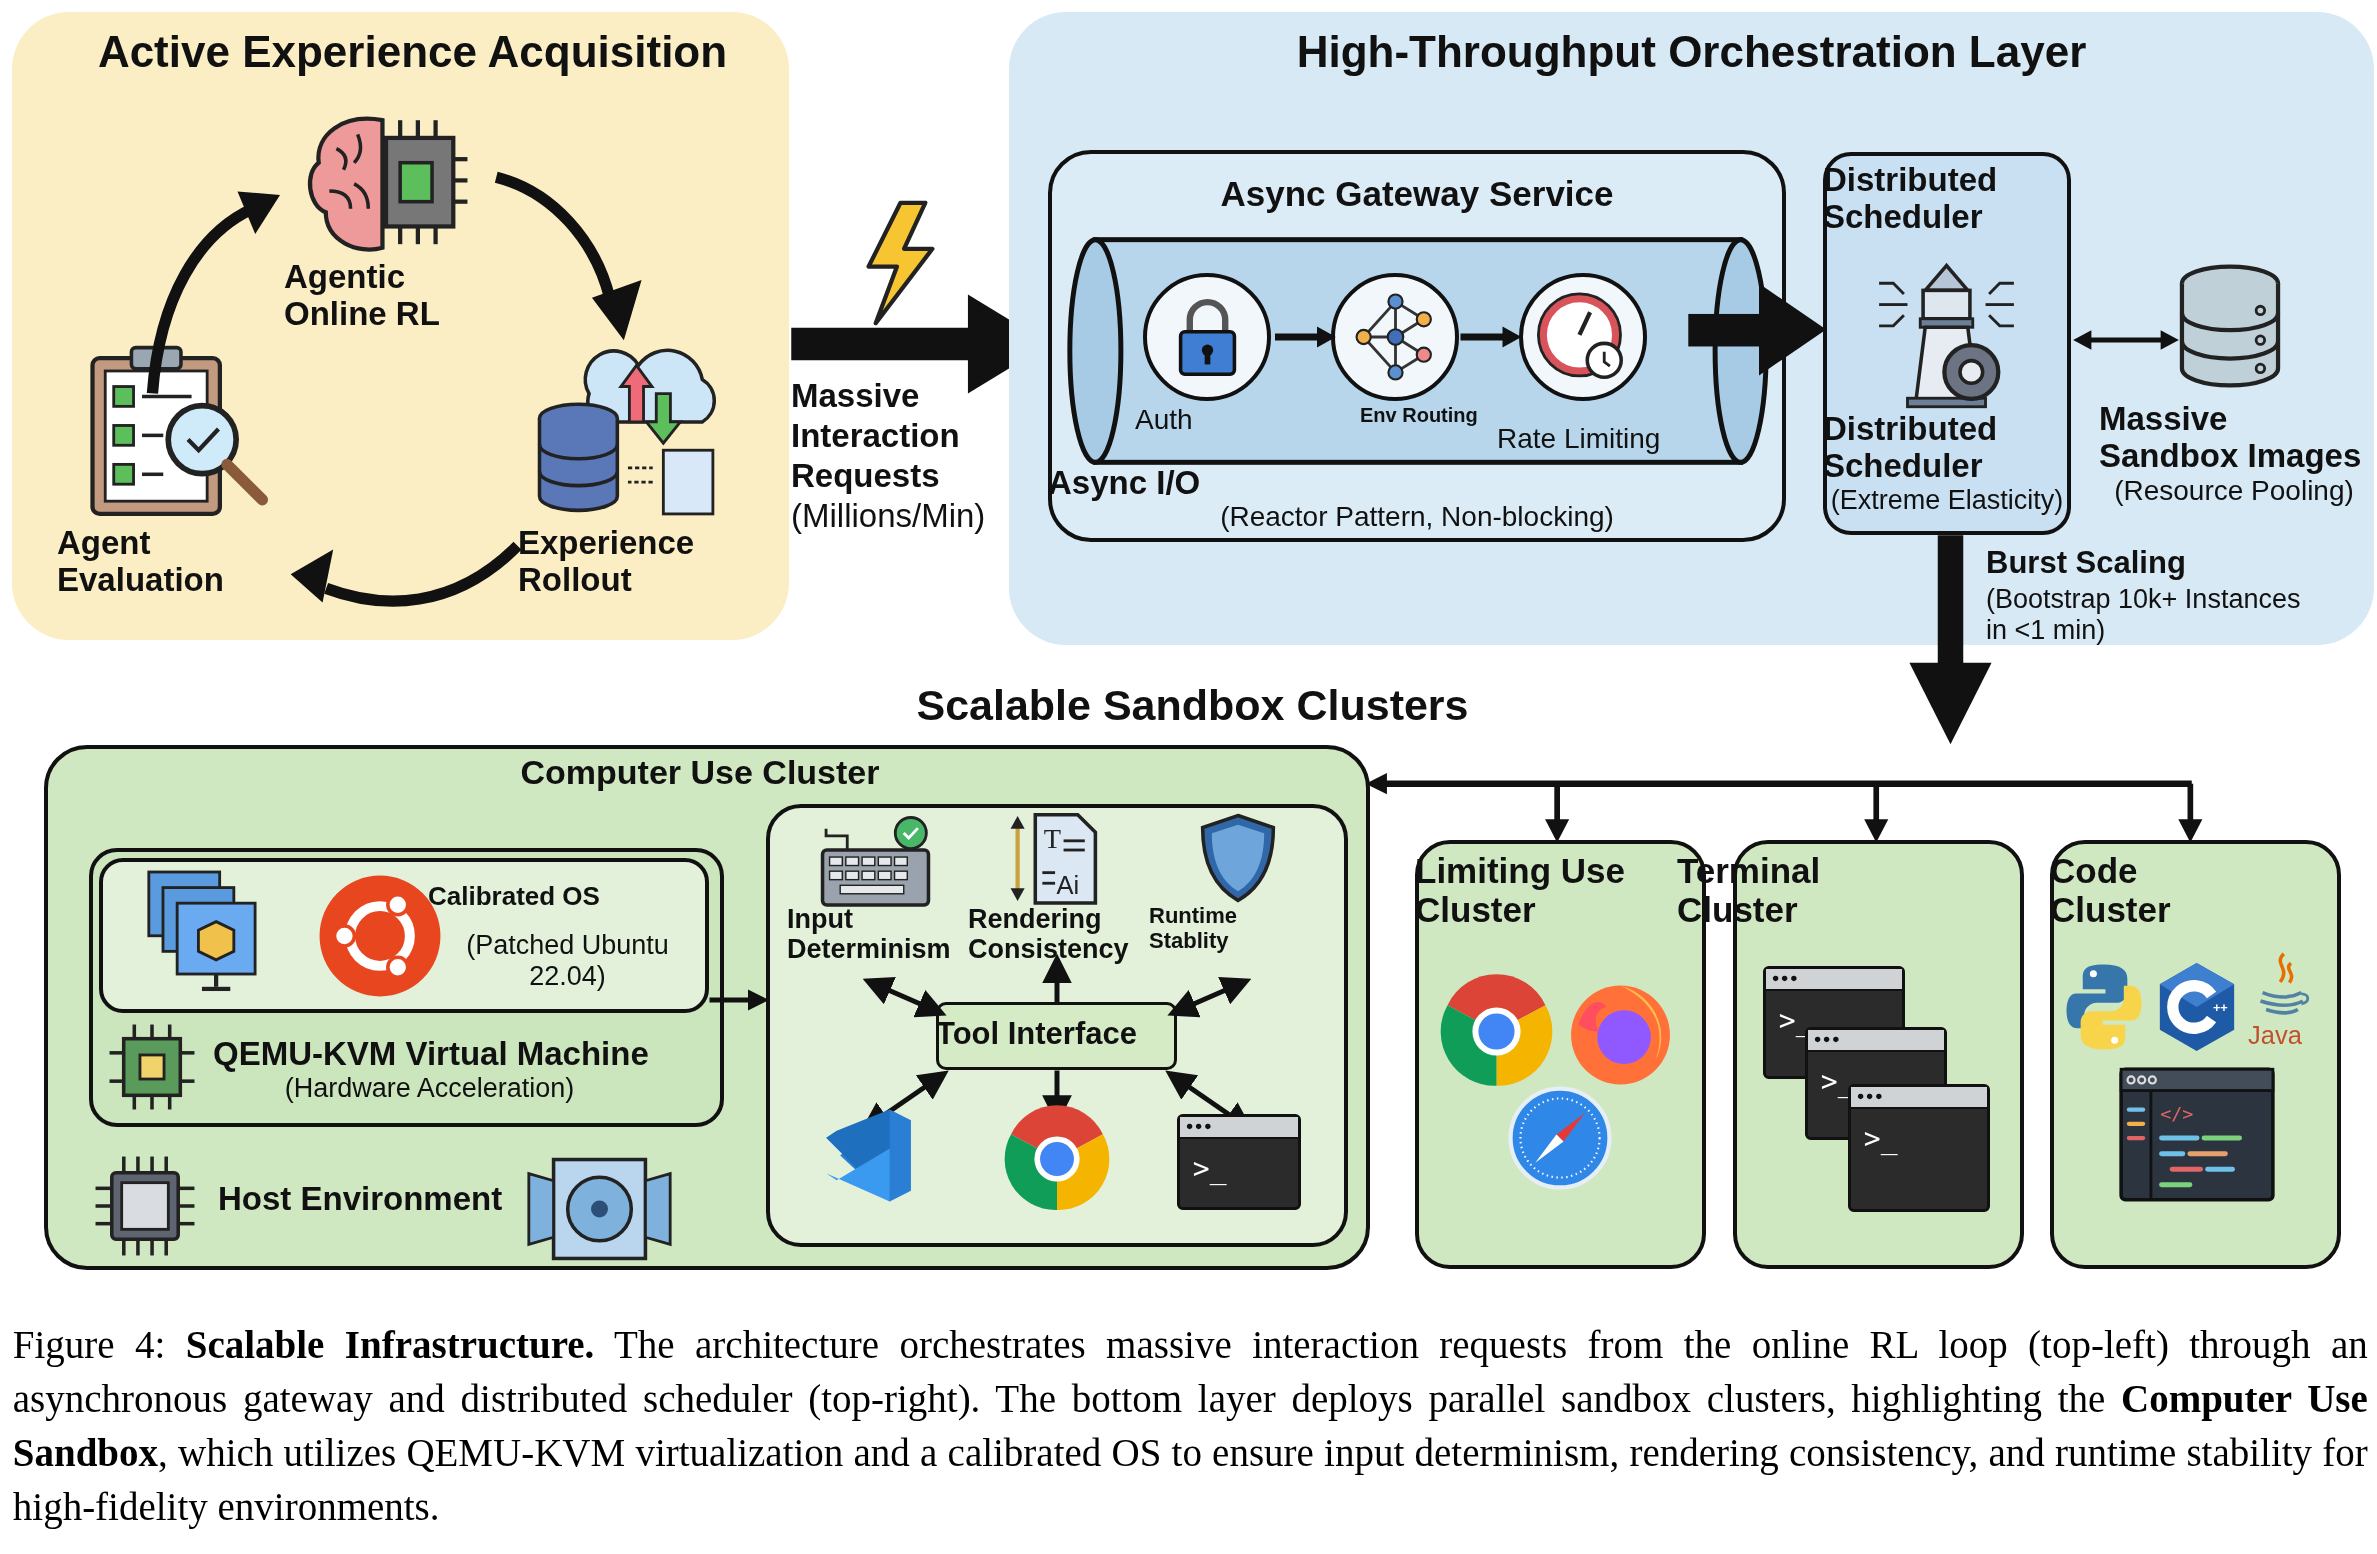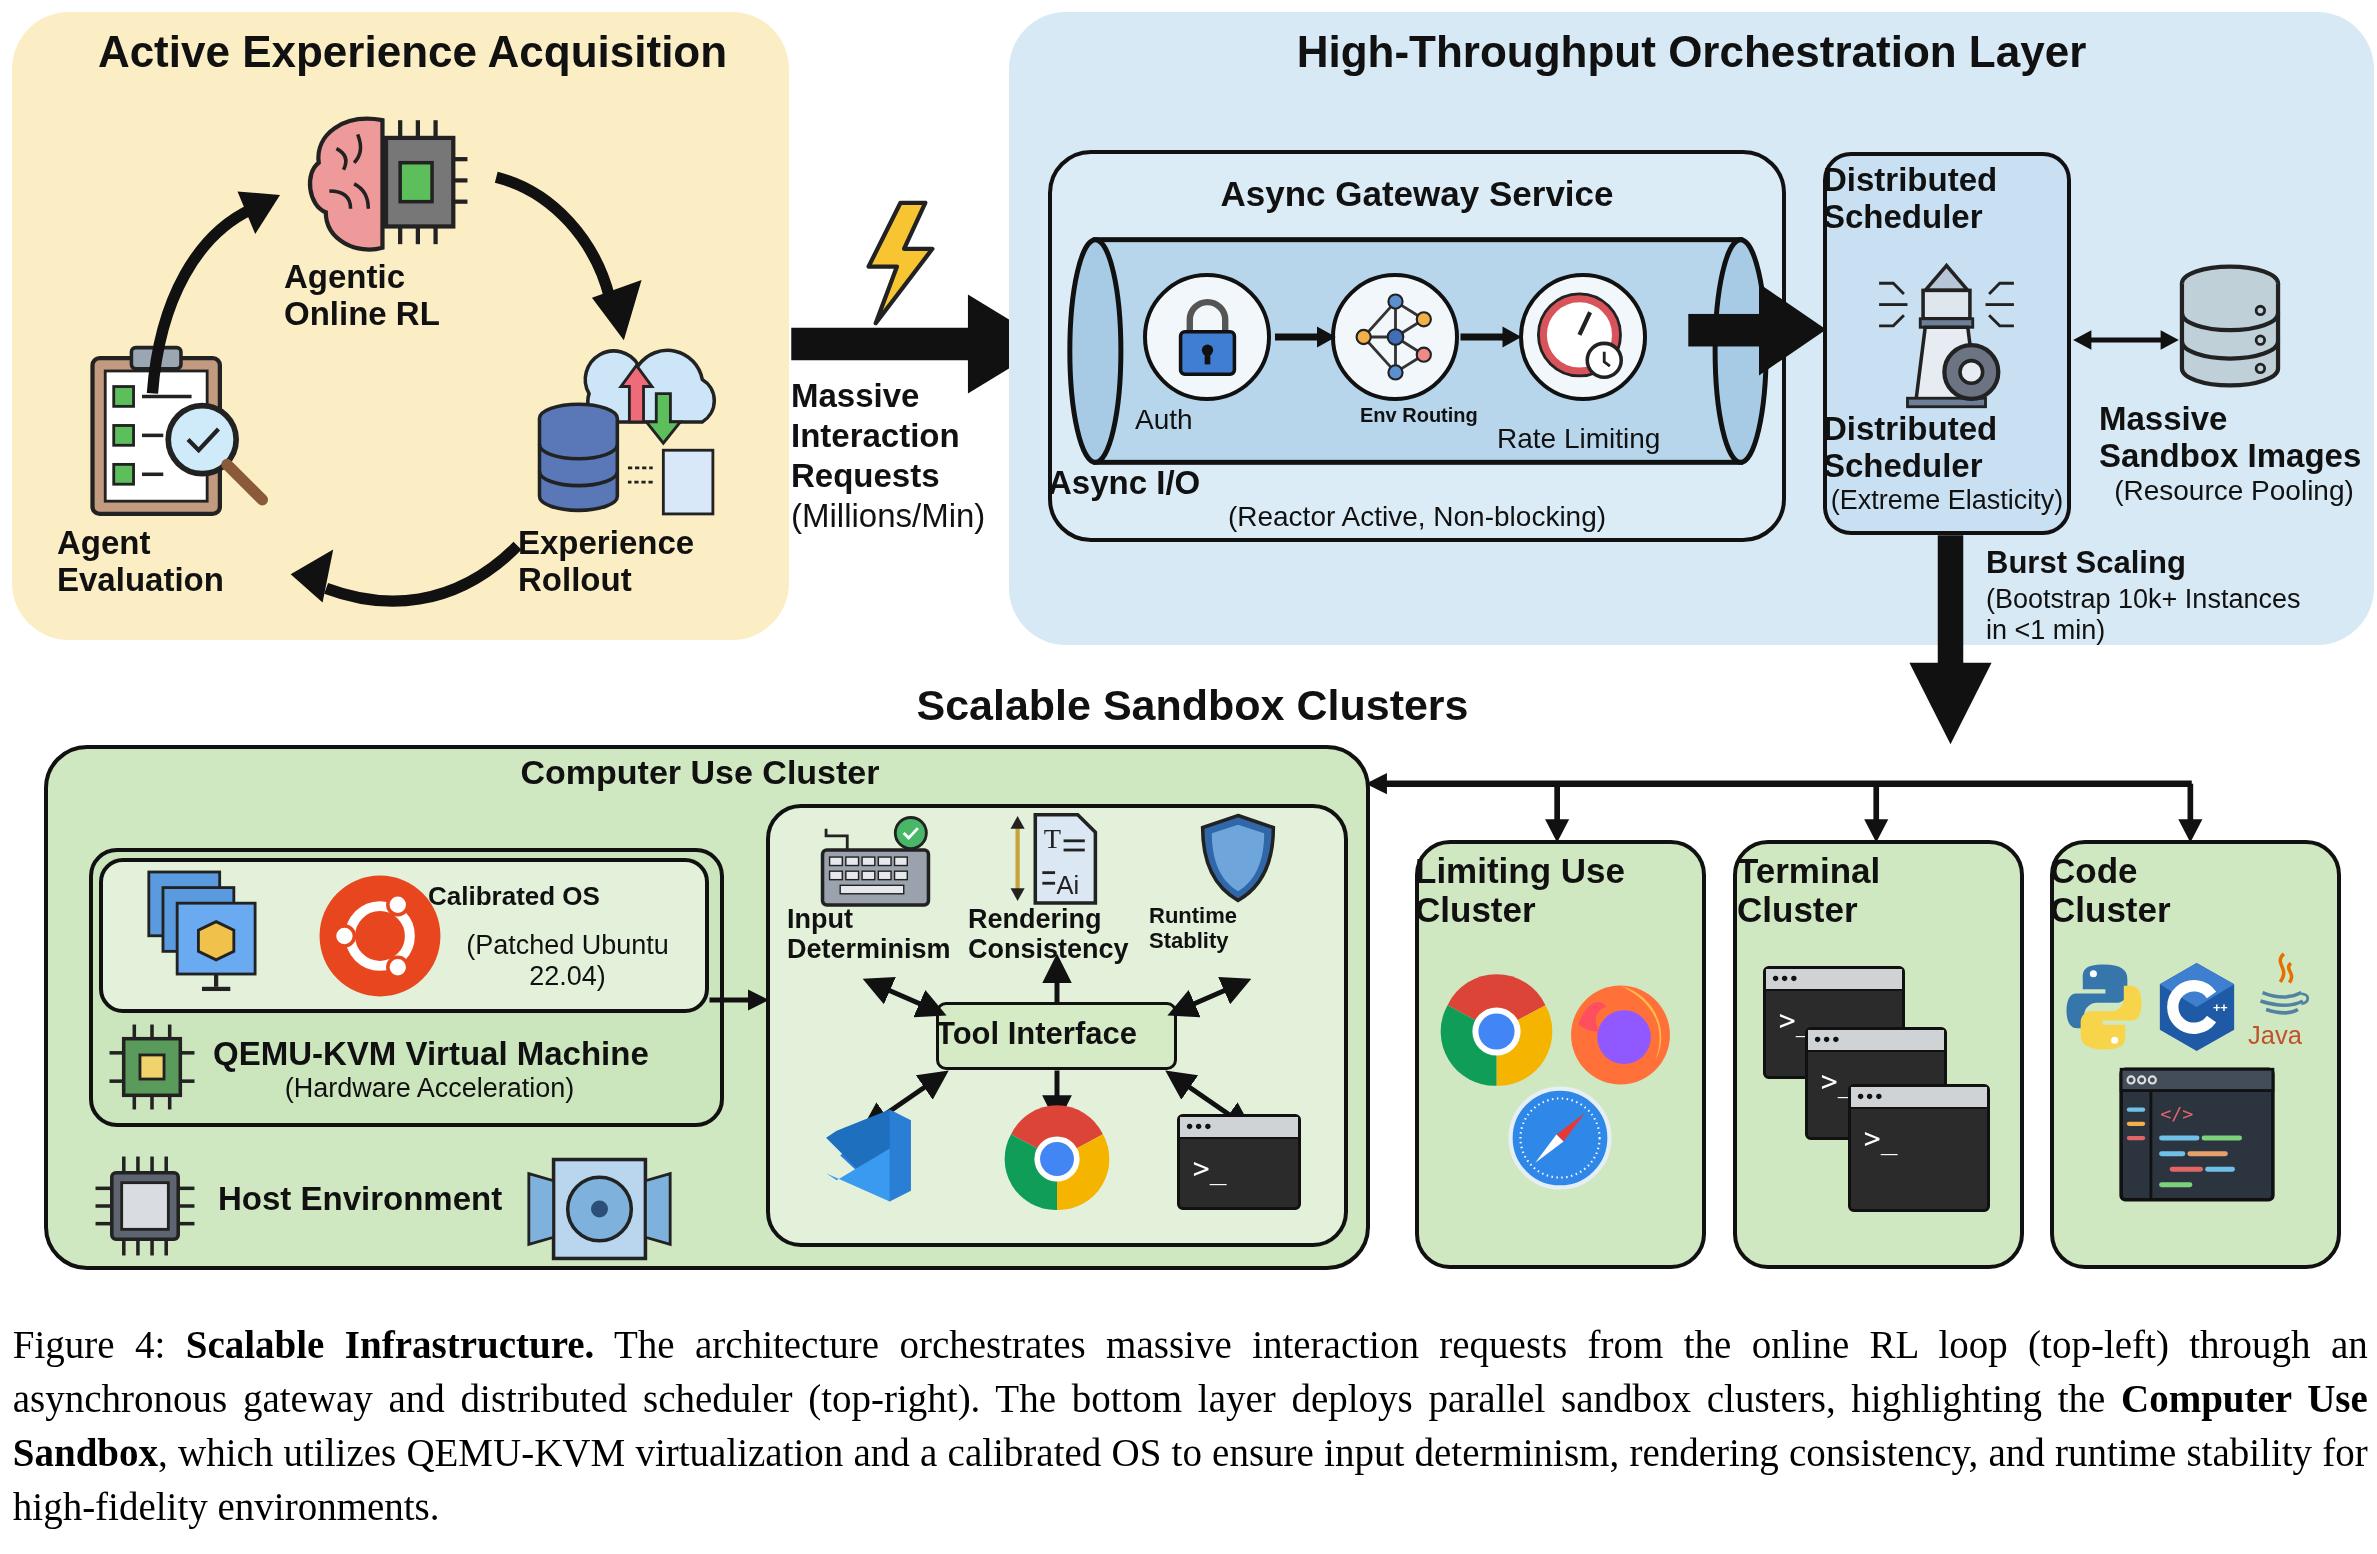--- a/index.html
+++ b/index.html
@@ -163,21 +163,21 @@
 <svg style="left:1270px;top:323px;" width="255" height="28" viewBox="0 0 360 40">
   <line x1="5" y1="20" x2="70" y2="20" stroke="#111" stroke-width="10"></line>
     <polygon points="65,5 92,20 65,35" fill="#111"></polygon>
   <line x1="270" y1="20" x2="335" y2="20" stroke="#111" stroke-width="10"></line>
     <polygon points="330,5 357,20 330,35" fill="#111"></polygon>
 </svg>
 <div class="lbl" style="left:1135px;top:404px;width:145px;font-size:28px;font-weight:500;">Auth</div>
 <div class="lbl" style="left:1360px;top:404px;width:167px;font-size:20px;font-weight:700;">Env Routing</div>
 <div class="lbl" style="left:1497px;top:423px;width:177px;font-size:28px;font-weight:500;">Rate Limiting</div>
 <div class="lbl" style="left:1048px;top:465px;width:738px;font-size:33px;">Async I/O</div>
-<div class="sub" style="left:1048px;top:501px;width:738px;font-size:28px;">(Reactor Active, Non-blocking)</div>
+<div class="sub" style="left:1048px;top:501px;width:738px;font-size:28px;">(Reactor Pattern, Non-blocking)</div>
 
 <svg style="left:1688px;top:280px;" width="142" height="99" viewBox="0 0 200 140">
   <rect x="0" y="48" width="110" height="46" fill="#111"></rect>
   <polygon points="100,5 195,70 100,135" fill="#111"></polygon>
 </svg>
 
 <div class="box" style="left:1823px;top:152px;width:248px;height:383px;background:#c8e0f1;border-radius:28px;"></div>
 <div class="lbl" style="left:1823px;top:162px;width:248px;font-size:33px;">
   <div>Distributed</div>
   <div>Scheduler</div>
@@ -440,21 +440,21 @@
   <path d="M20 70 C30 40 50 30 60 45 C45 50 40 65 50 80 C35 80 28 75 20 70Z" fill="#ff4f5e"></path>
 </svg>
 <svg style="left:1507px;top:1085px;" width="106" height="106" viewBox="0 0 150 150">
   <circle cx="75" cy="75" r="70" fill="#2f88e8" stroke="#e6eef6" stroke-width="6"></circle>
   <circle cx="75" cy="75" r="56" fill="none" stroke="#fff" stroke-width="3" stroke-dasharray="2 5"></circle>
   <polygon points="110,40 80,80 70,70" fill="#e53935"></polygon>
   <polygon points="40,110 70,70 80,80" fill="#fff"></polygon>
 </svg>
 
 <div class="box" style="left:1733px;top:840px;width:291px;height:429px;border-radius:35px;background:#d0e8c2;"></div>
-<div class="lbl" style="left:1737px;top:851px;width:291px;font-size:35px;">
+<div class="lbl" style="left:1677px;top:851px;width:291px;font-size:35px;">
   <div>Terminal</div>
   <div>Cluster</div>
 </div>
 <div class="term" style="left:1763px;top:966px;">
   <div class="bar">
       <span class="dots">●●●</span>
     </div>
   <span class="prompt">&gt;_</span>
 </div>
 <div class="term" style="left:1805px;top:1027px;">

